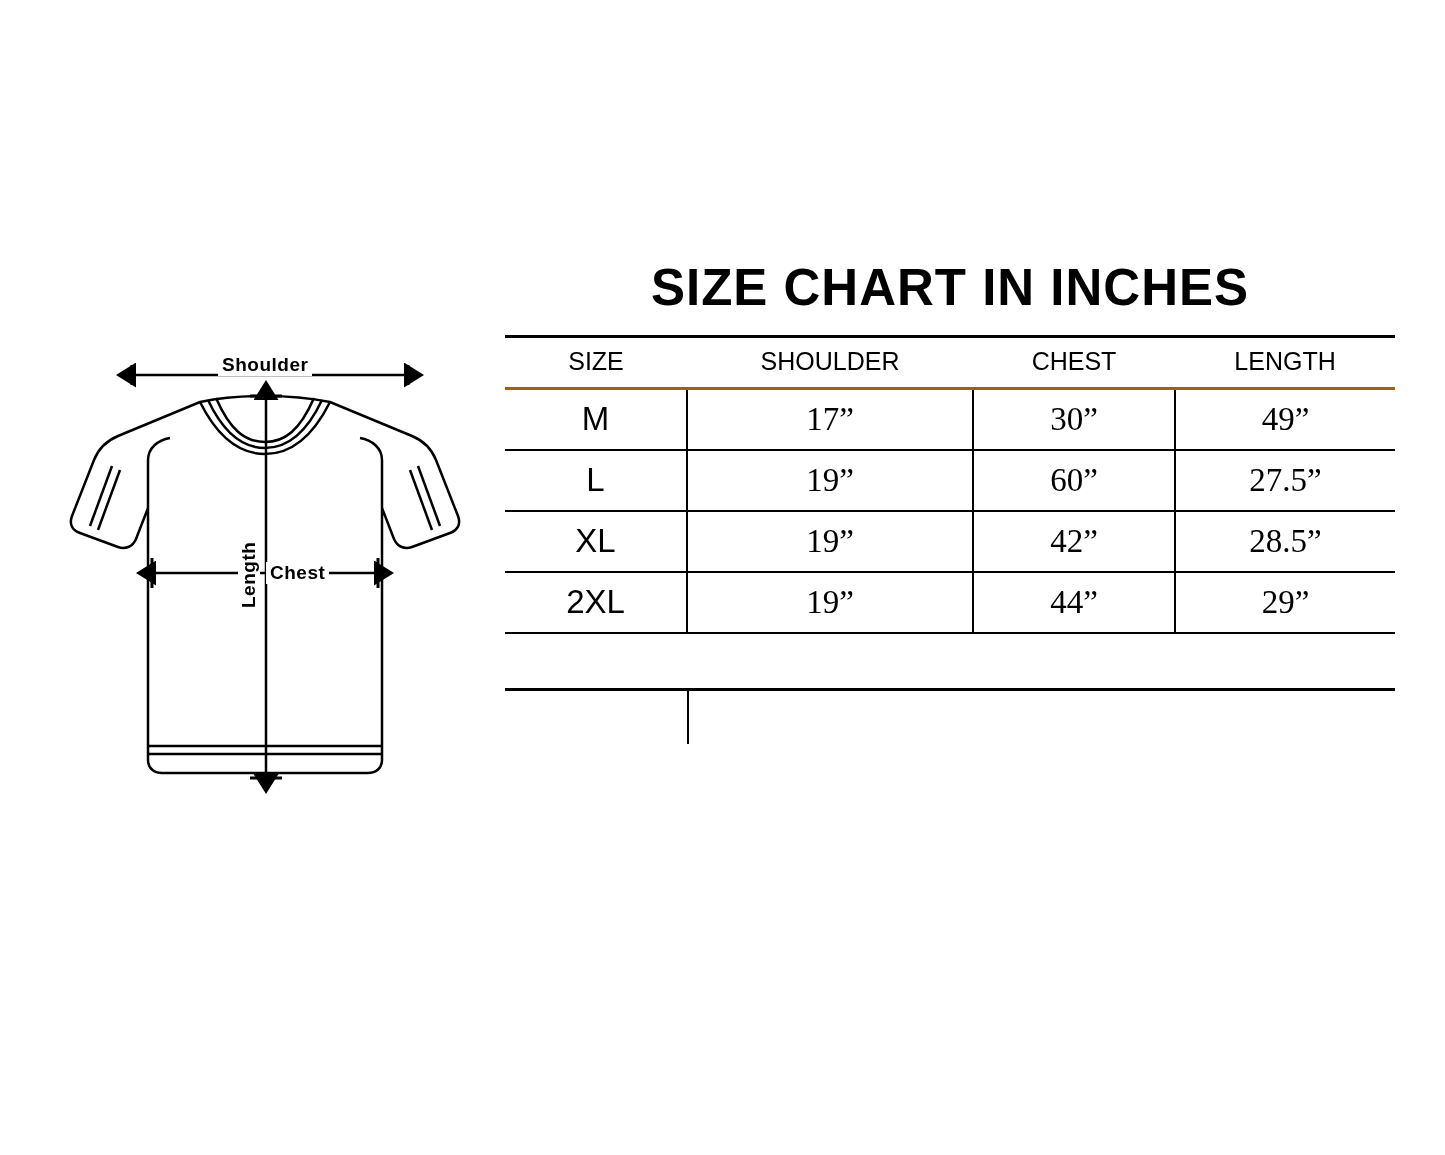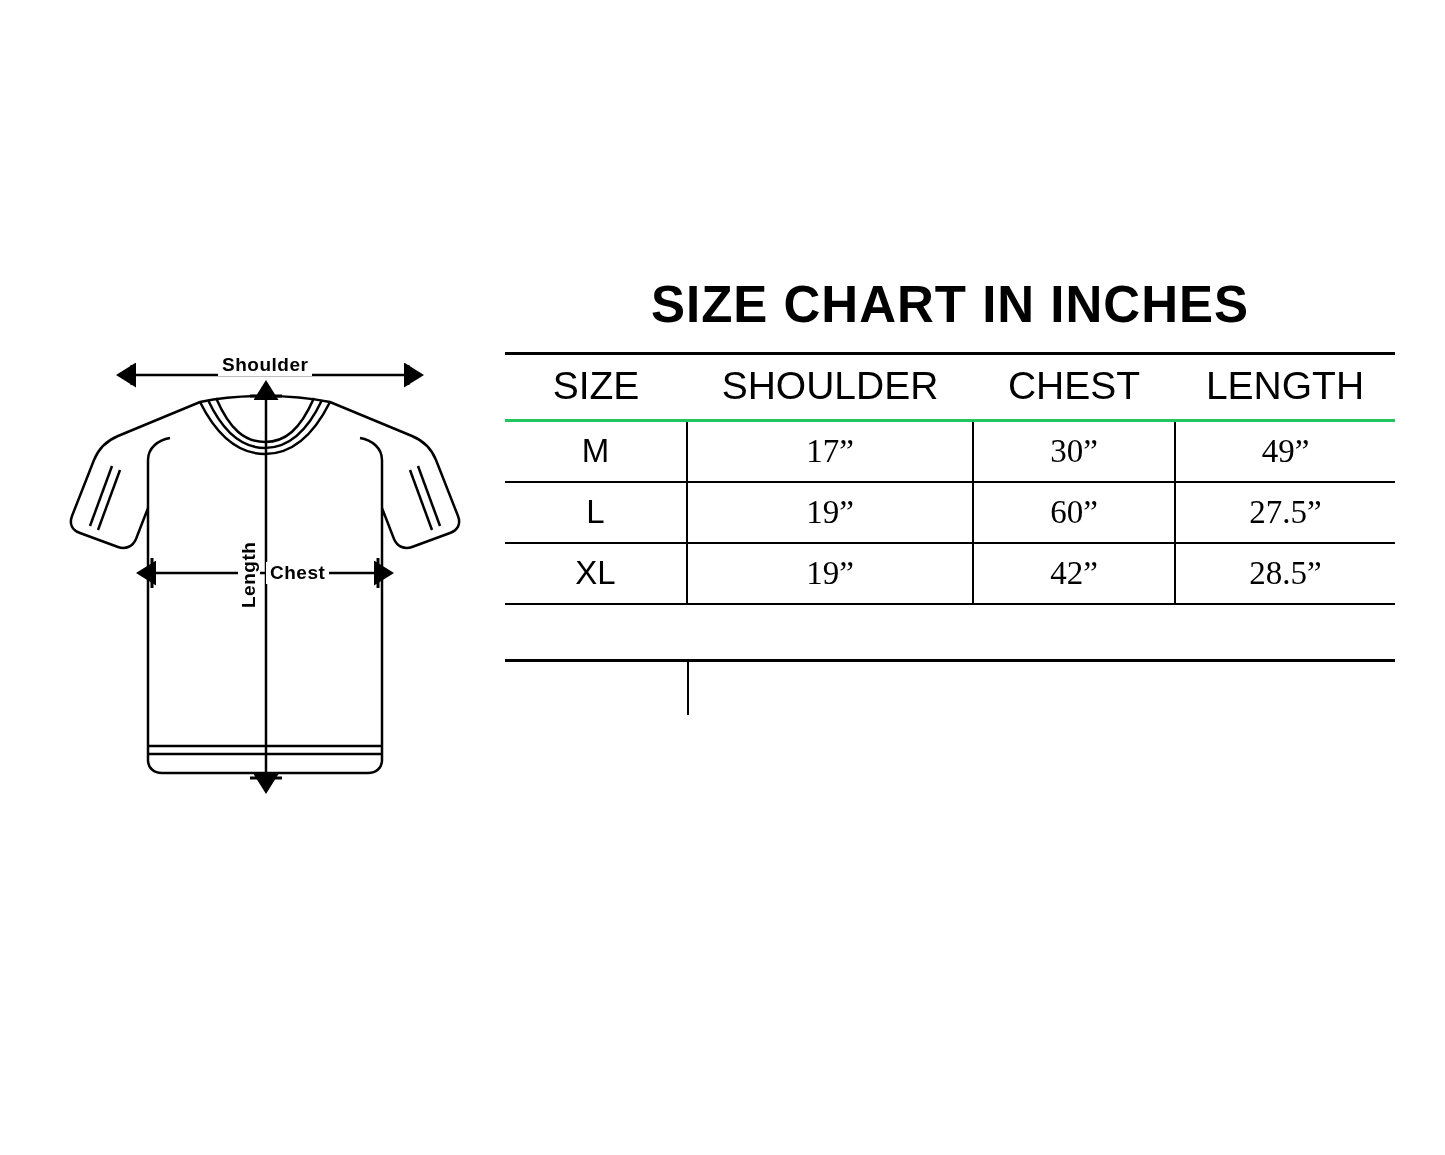--- a/index.html
+++ b/index.html
@@ -47,21 +47,21 @@
     left: 178px;
     top: 272px;
     transform: rotate(-90deg);
     transform-origin: left top;
   }
 
   
   #chart-panel {
     position: absolute;
     left: 505px;
-    top: 275px;
+    top: 258px;
     width: 890px;
   }
   #chart-title {
     font-family: "Liberation Sans", sans-serif;
     font-size: 51px;
     letter-spacing: 1px;
     text-align: center;
     margin: 0 0 18px 0;
     white-space: nowrap;
   }
@@ -72,25 +72,25 @@
     table-layout: fixed;
   }
   table#size-table col.c-size   { width: 182px; }
   table#size-table col.c-sh     { width: 286px; }
   table#size-table col.c-ch     { width: 202px; }
   table#size-table col.c-len    { width: 220px; }
 
   #size-table thead th {
     font-family: "Liberation Sans", sans-serif;
     font-weight: normal;
-    font-size: 39px;
+    font-size: 25px;
     padding: 9px 0 11px 0;
     text-align: center;
     border-top: 3px solid #000;
-    border-bottom: 3px solid #22c55e;
+    border-bottom: 3px solid #a16207;
   }
   #size-table tbody td {
     font-size: 33px;
     text-align: center;
     padding: 10px 0 11px 0;
     border-bottom: 2px solid #000;
   }
   #size-table tbody td.size-cell {
     font-family: "Liberation Sans", sans-serif;
     font-style: normal;
@@ -245,20 +245,26 @@
         <td class="val-cell">19”</td>
         <td class="val-cell">60”</td>
         <td class="val-cell">27.5”</td>
       </tr>
       <tr>
         <td class="size-cell">XL</td>
         <td class="val-cell">19”</td>
         <td class="val-cell">42”</td>
         <td class="val-cell">28.5”</td>
       </tr>
+      <tr>
+        <td class="size-cell">2XL</td>
+        <td class="val-cell">19”</td>
+        <td class="val-cell">44”</td>
+        <td class="val-cell">29”</td>
+      </tr>
     </tbody>
   </table>
 
   <div id="foot-wrap">
     <div id="table-foot-tick"></div>
     <div id="table-foot-rule"></div>
   </div>
 </div>
 
 </body></html>

